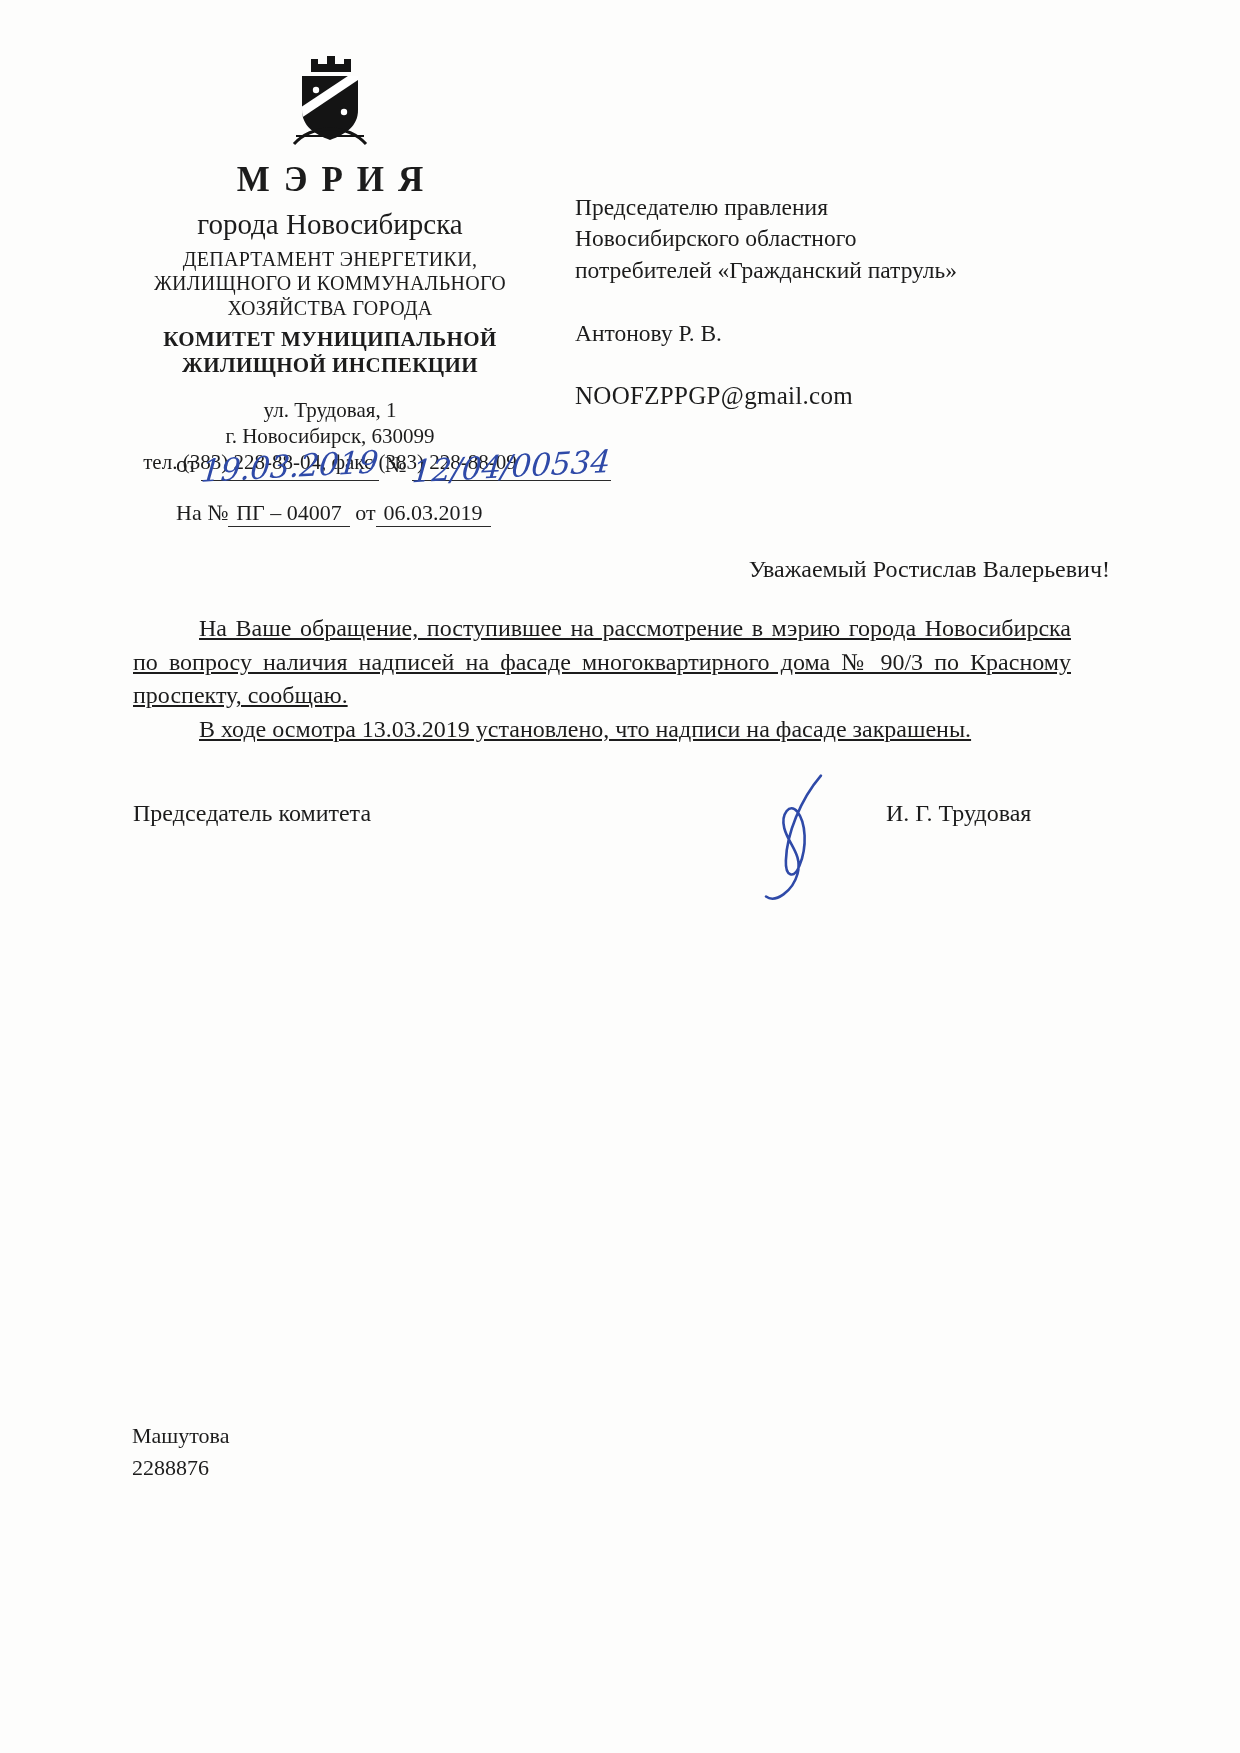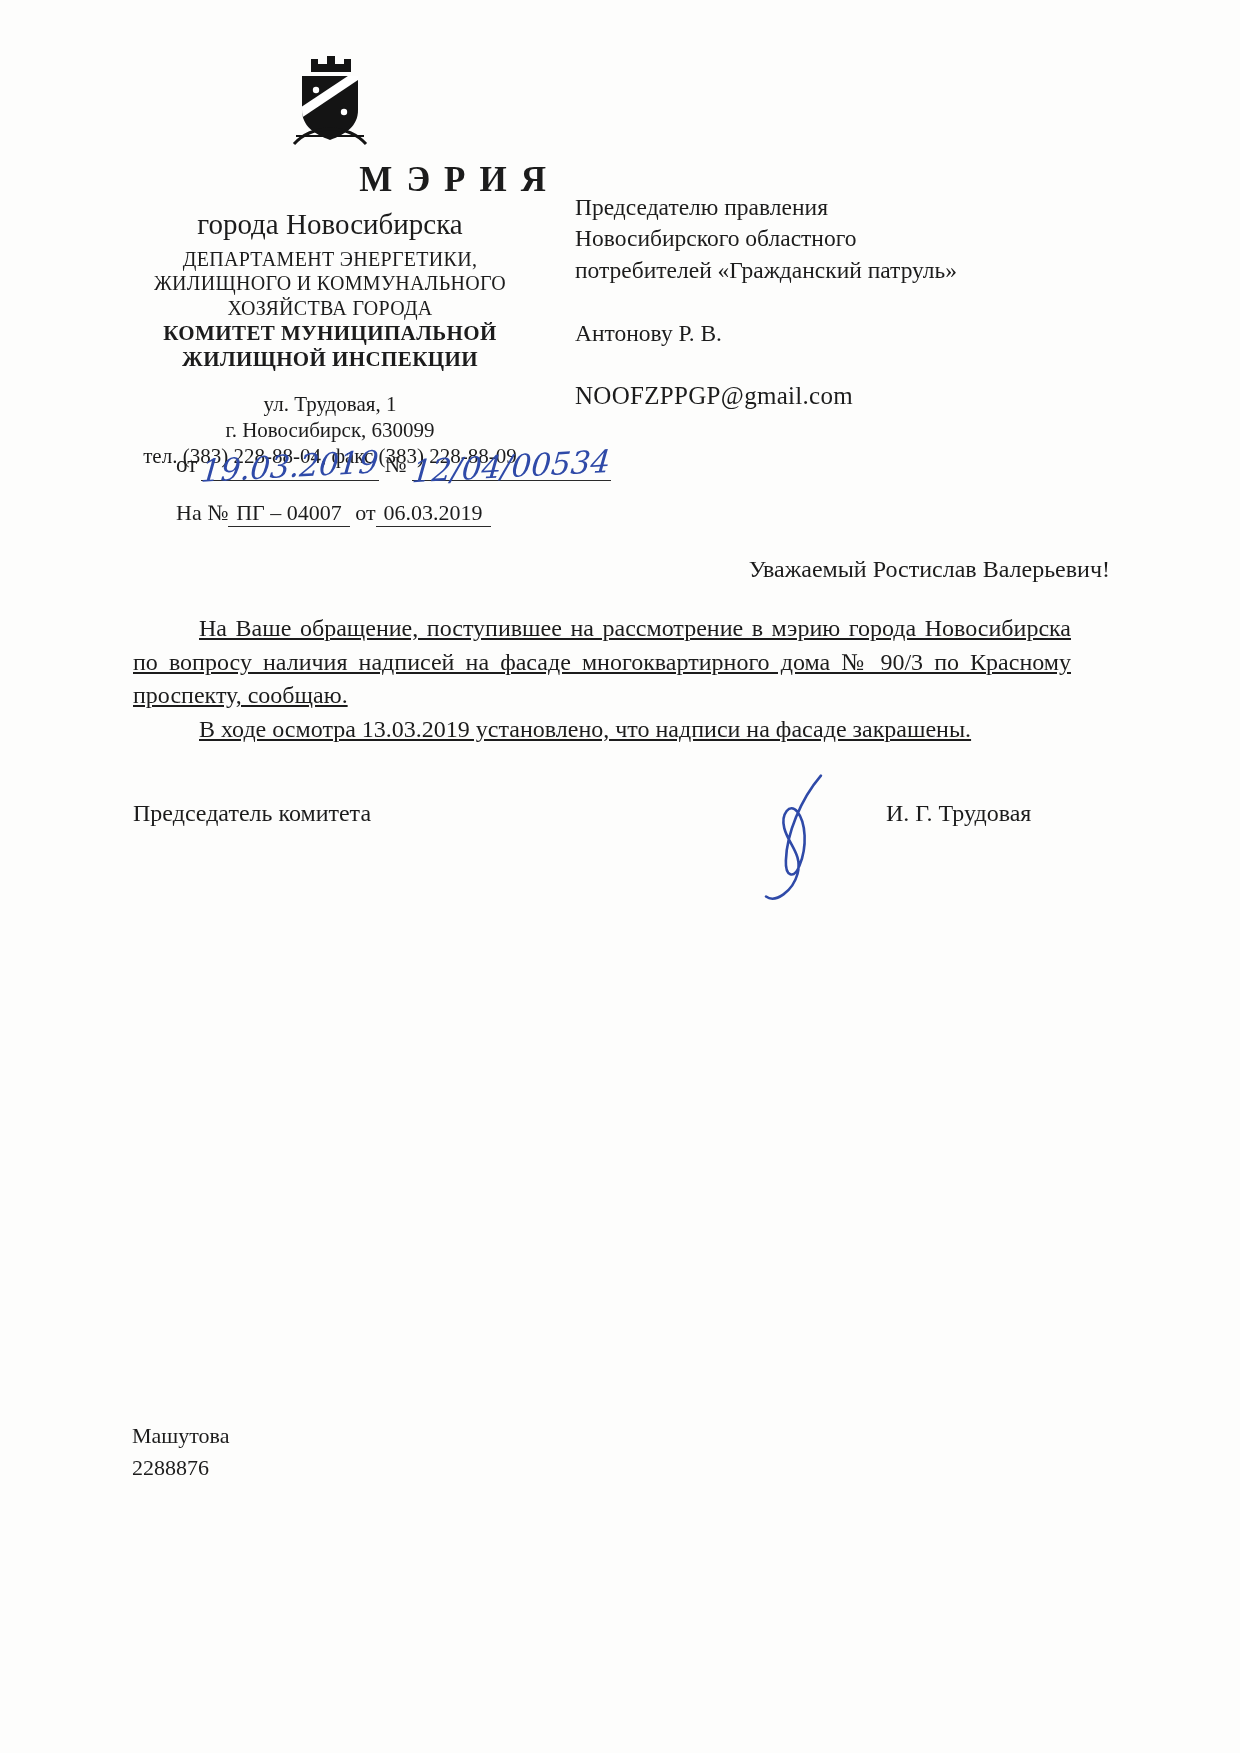--- a/index.html
+++ b/index.html
@@ -10,25 +10,25 @@
     margin: 0 auto;
     background: #fdfdfc;
     font-family: "Liberation Serif", "DejaVu Serif", serif;
     color: #1c1c1c;
     overflow: hidden;
   }
 
   
   .letterhead { position: absolute; left: 100px; top: 50px; width: 460px; text-align: center; }
   .emblem { display: block; margin: 0 auto 8px auto; }
-  .org1 { font-size: 35px; font-weight: bold; letter-spacing: 14px; padding-left: 14px; margin-top: 6px; text-align: right; }
+  .org1 { font-size: 35px; font-weight: bold; letter-spacing: 14px; padding-left: 14px; margin-top: 6px; }
   .org2 { font-size: 29px; font-weight: normal; margin-top: 8px; }
   .dept-block { margin-top: 6px; }
   .dept { font-size: 20px; line-height: 1.22; letter-spacing: 0.3px; }
-  .committee-block { }
+  .committee-block { margin-top: 6px; }
   .committee { font-size: 21px; font-weight: bold; line-height: 1.25; letter-spacing: 0.4px; }
   .addr-block { margin-top: 18px; }
   .addr { font-size: 21px; line-height: 1.25; }
 
   
   .ref-line { position: absolute; left: 176px; top: 446px; font-size: 23px; white-space: nowrap; }
   .uline { display: inline-block; border-bottom: 1.6px solid #2a2a2a; text-align: center; vertical-align: baseline; height: 34px; }
   .uline-date { min-width: 152px; margin-left: 4px; }
   .uline-num { min-width: 188px; margin-left: 6px; }
   .hand {

